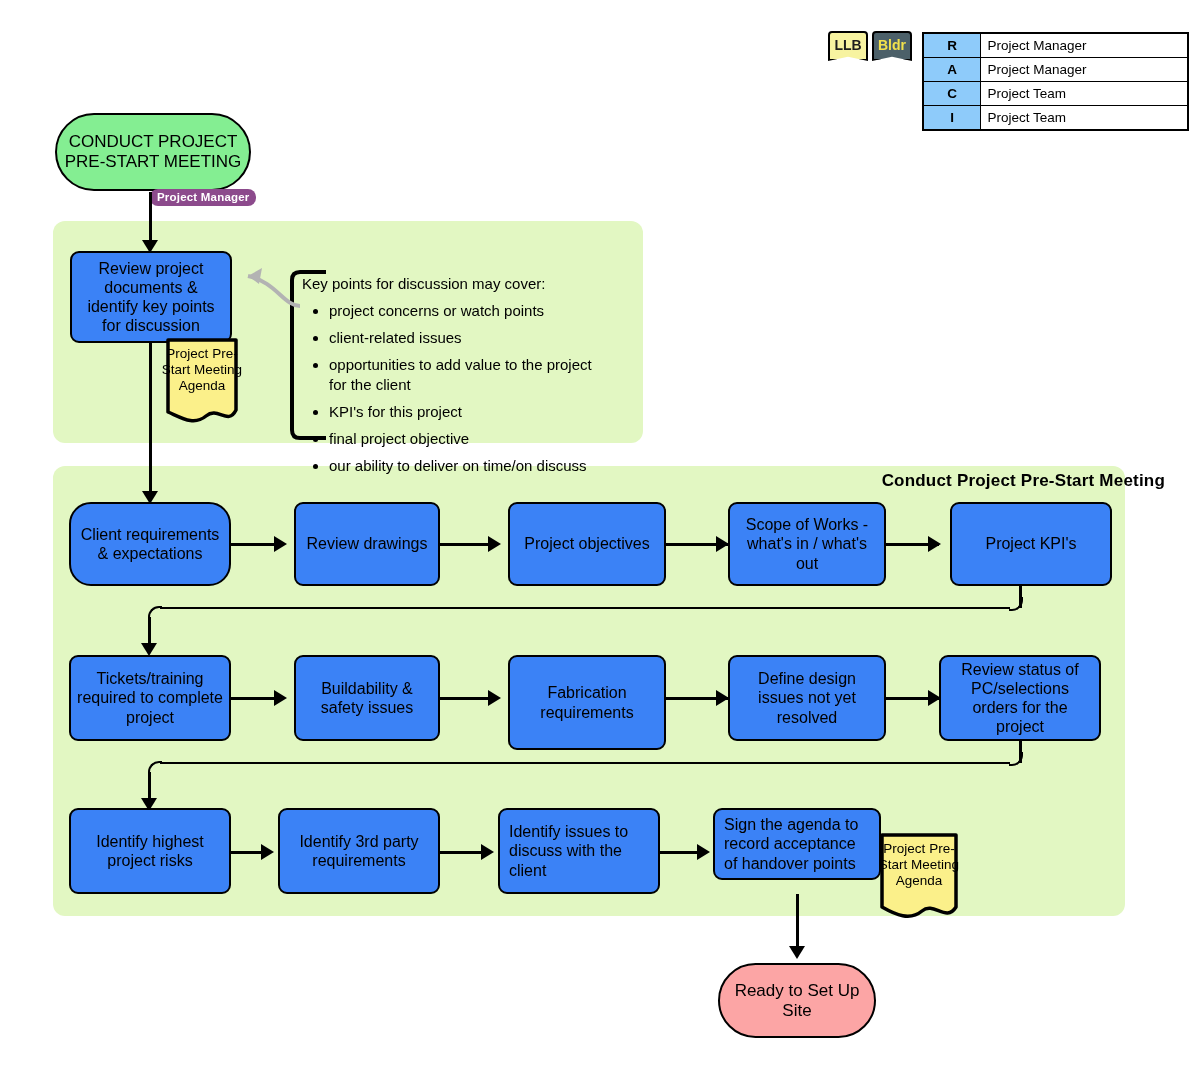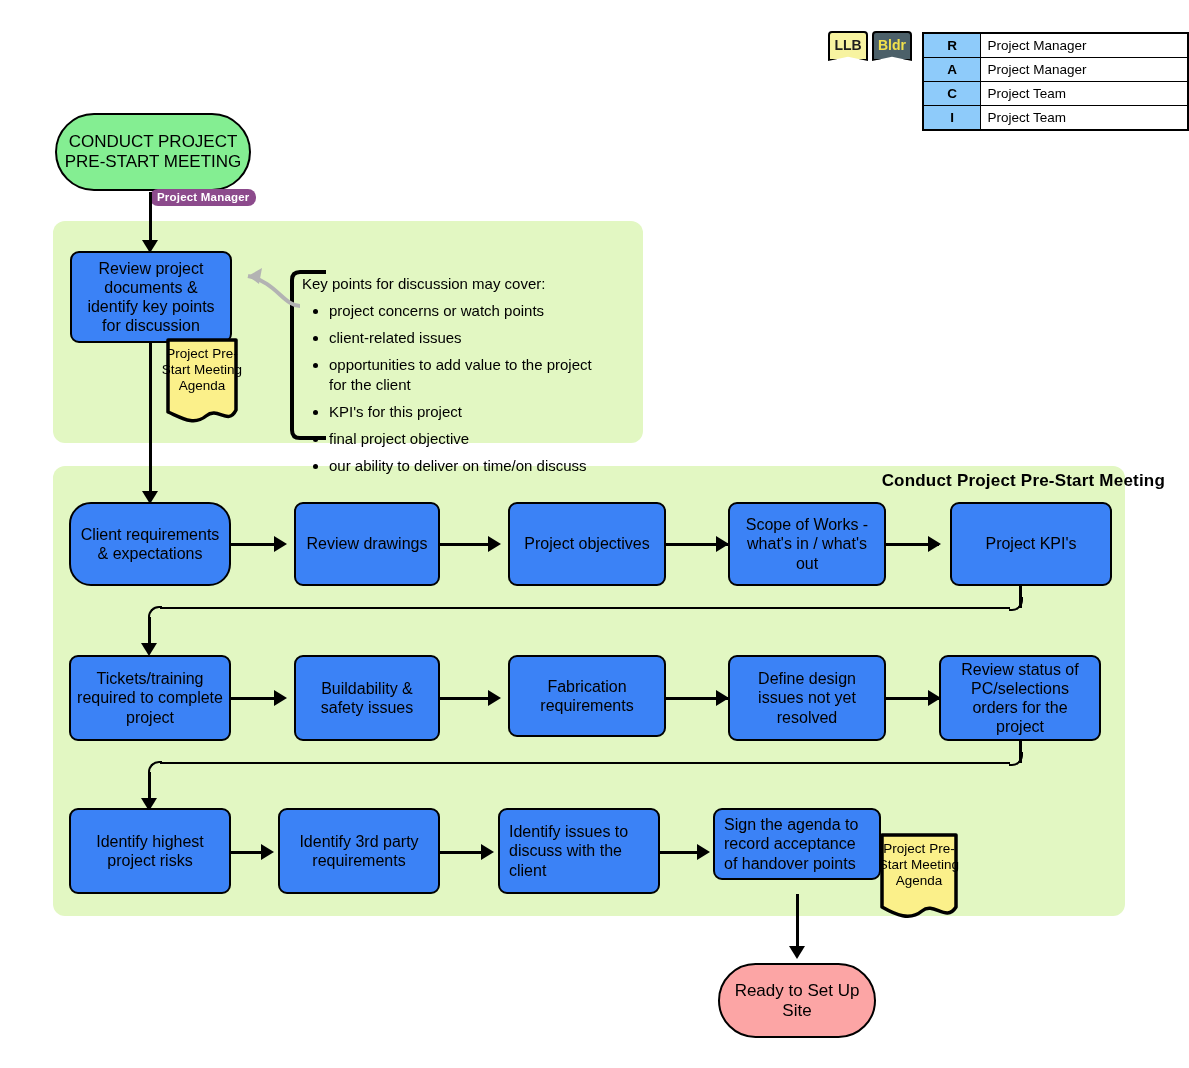--- a/index.html
+++ b/index.html
@@ -164,21 +164,21 @@
 
 <div class="ln lnv" style="left:1019px;top:586px;height:22px;"></div>
 <div class="corner c-br" style="left:1009px;top:597px;width:12px;height:12px;"></div>
 <div class="ln lnh" style="left:160px;top:606.5px;width:850px;"></div>
 <div class="corner c-tl" style="left:148px;top:606px;width:12px;height:12px;"></div>
 <div class="ln lnv" style="left:148px;top:617px;height:30px;"></div>
 <div class="arw arw-d" style="left:141px;top:643px;"></div>
 
 <div class="box" style="left:69px;top:655px;width:162px;height:86px;">Tickets/training required to complete project</div>
 <div class="box" style="left:294px;top:655px;width:146px;height:86px;">Buildability &amp; safety issues</div>
-<div class="box" style="left:508px;top:655px;width:158px;height:82px;">Fabrication requirements</div>
+<div class="box" style="left:508px;top:655px;width:158px;height:95px;">Fabrication requirements</div>
 <div class="box" style="left:728px;top:655px;width:158px;height:86px;">Define design issues not yet resolved</div>
 <div class="box" style="left:939px;top:655px;width:162px;height:86px;">Review status of PC/selections orders for the project</div>
 
 <div class="ln lnh" style="left:231px;top:697px;width:51px;"></div>
 <div class="arw arw-r" style="left:274px;top:690px;"></div>
 <div class="ln lnh" style="left:440px;top:697px;width:56px;"></div>
 <div class="arw arw-r" style="left:488px;top:690px;"></div>
 <div class="ln lnh" style="left:666px;top:697px;width:62px;"></div>
 <div class="arw arw-r" style="left:716px;top:690px;"></div>
 <div class="ln lnh" style="left:886px;top:697px;width:53px;"></div>

